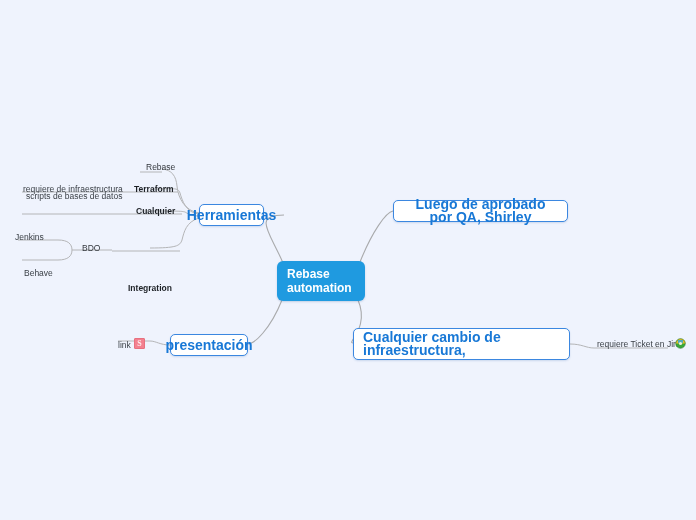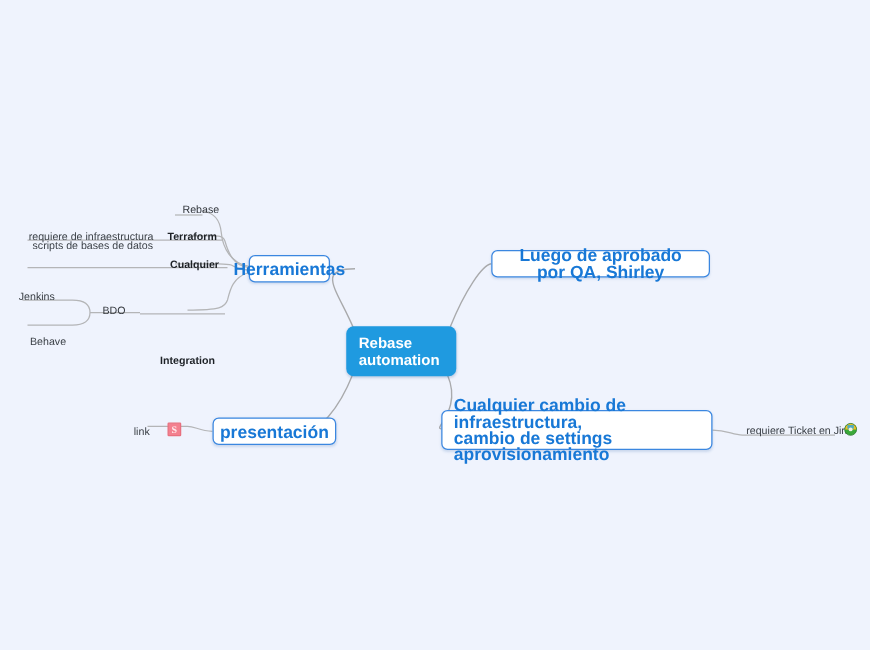--- a/index.html
+++ b/index.html
@@ -159,25 +159,24 @@
     <span>Herramientas</span>
   </div>
 
   <div class="node node-branch single" style="left:393px; top:200px; width:175px; height:22px;">
     <span>Luego de aprobado por QA, Shirley</span>
   </div>
 
   <div class="node node-branch multiline" style="left:353px; top:328px; width:217px; height:32px;">
     <span>
       <span>Cualquier cambio de infraestructura,</span><br>
-      <span>cambio de settings aprovisionamiento</span>
     </span>
   </div>
 
-  <div class="node node-branch single" style="left:170px; top:334px; width:99px; height:22px;">
+  <div class="node node-branch single" style="left:170px; top:334px; width:78px; height:22px;">
     <span>presentación</span>
   </div>
 
   <div class="leaf" style="left:146px; top:162px;">
     <span>Rebase</span>
   </div>
 
   <div class="leaf bold" style="left:134px; top:184px;">
     <span>Terraform</span>
   </div>
@@ -207,21 +206,21 @@
   </div>
 
   <div class="leaf light" style="left:24px; top:253px;margin-top:15px;">
     <span>Behave</span>
   </div>
 
   <div class="leaf light" style="left:597px; top:339px;">
     <span>requiere Ticket en Jira</span>
   </div>
 
-  <div class="leaf light" style="left:107px; top:340px;">
+  <div class="leaf light" style="left:118px; top:340px;">
     <span>link</span>
   </div>
 
   <svg class="icon-jira" style="left:675px; top:338px;" viewBox="0 0 12 12" xmlns="http://www.w3.org/2000/svg">
     <circle cx="6" cy="6" r="5.2" fill="#3aa93a"></circle>
     <path d="M1,6 a5.2,5.2 0 0 1 10.4,0 z" fill="#f2c021"></path>
     <path d="M3.2,2.2 h5.6 v3.2 h-5.6 z" fill="#35a8d8" opacity="0.85"></path>
     <circle cx="6" cy="6" r="1.7" fill="#f0f0e4"></circle>
     <circle cx="6" cy="6" r="5.2" fill="none" stroke="#2e7d32" stroke-width="0.7"></circle>
   </svg>

